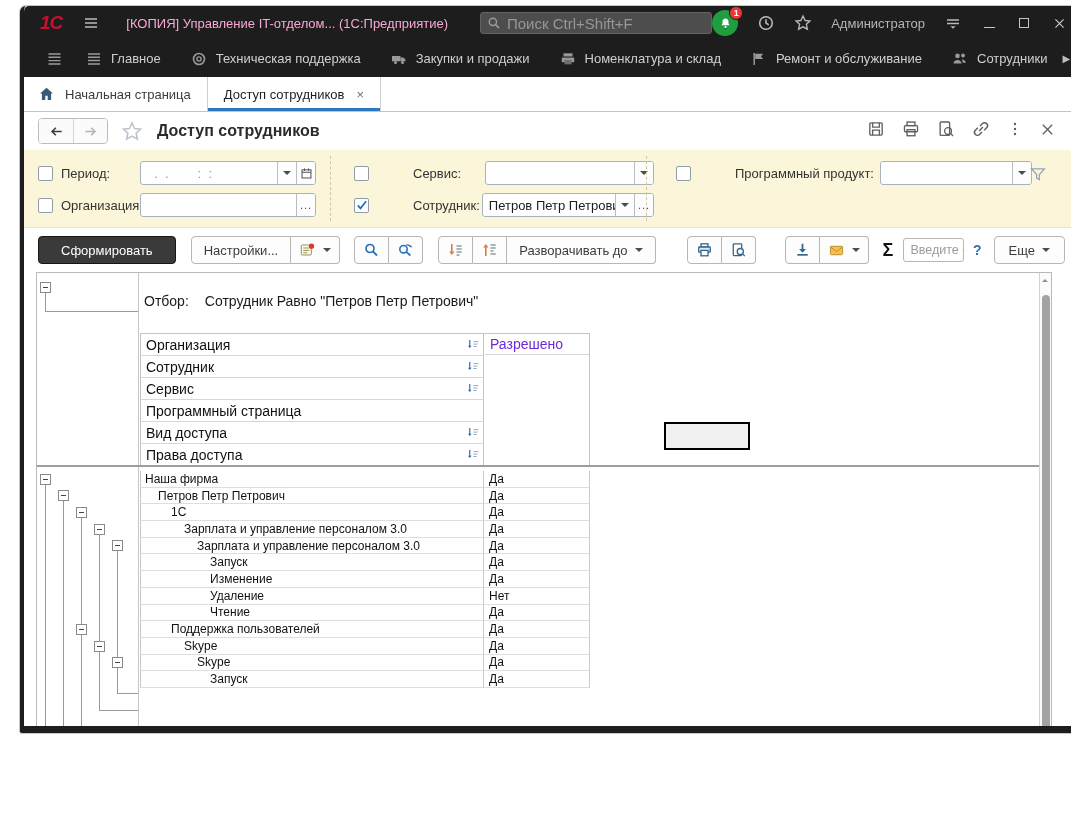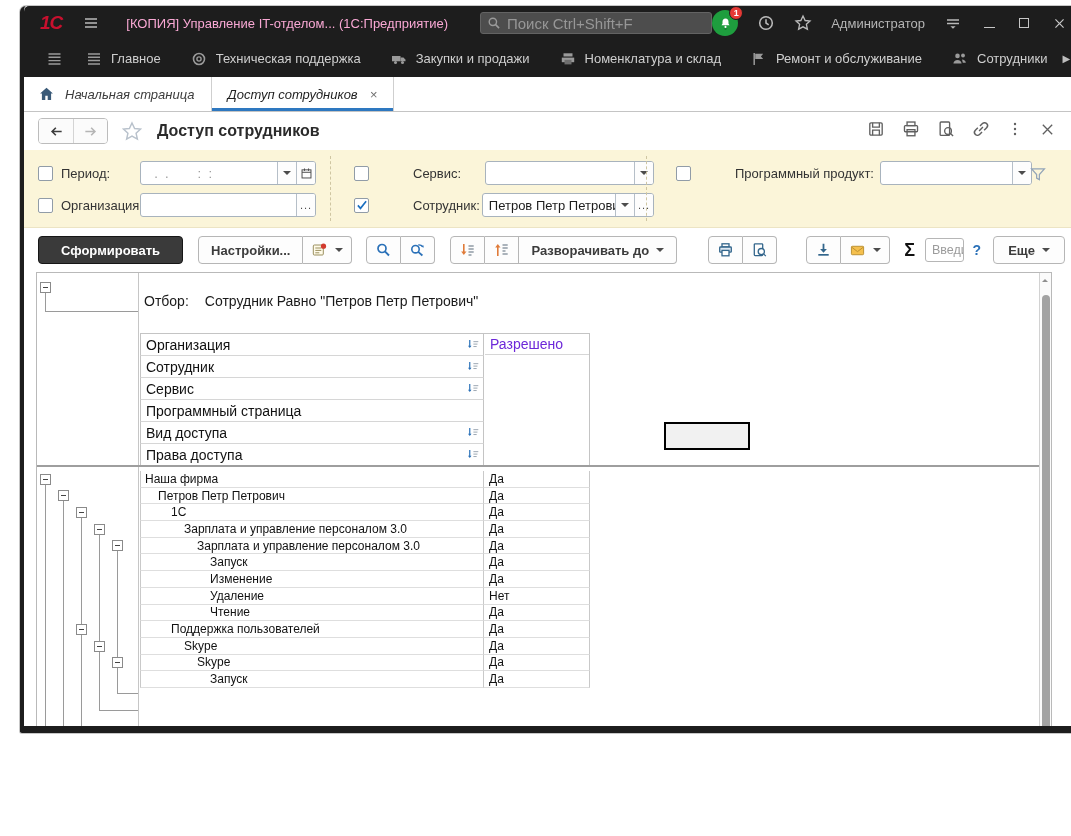--- a/index.html
+++ b/index.html
@@ -25,21 +25,21 @@
   .win-btn{color:#c6c6c6;font-size:14px;display:flex;align-items:center;justify-content:center;width:16px;height:16px;}
   .win-min{width:11px;height:1px;background:#c6c6c6;margin-top:8px;}
   .win-max{width:10px;height:10px;border:1px solid #c6c6c6;}
   
   .menubar{height:37px;background:#1d1d1d;display:flex;align-items:center;padding:0 10px 0 14px;}
   .menu-item{display:flex;align-items:center;gap:9px;padding:0 15px;height:100%;color:#cfcfcf;font-size:13px;white-space:nowrap;cursor:default;}
   .menu-main{padding:0 8px;}
   .menu-overflow{margin-left:auto;color:#bdbdbd;font-size:10px;padding-right:4px;}
   
   .tabbar{height:35px;background:#fff;display:flex;align-items:stretch;border-bottom:1px solid #c4c4c4;padding-left:14px;}
-  .tab{display:flex;align-items:center;gap:10px;font-size:13px;color:#3c3c3c;padding:0 16px;position:relative;font-style:italic;}
+  .tab{display:flex;align-items:center;gap:10px;font-size:13px;color:#3c3c3c;padding:0 16px;position:relative;}
   .tab-home{padding-left:0;}
   .tab-active{border-left:1px solid #cfcfcf;border-right:1px solid #cfcfcf;color:#1f1f1f;}
   .tab-active::after{content:"";position:absolute;left:0;right:0;bottom:0;height:3px;background:#2e78c0;}
   .tab-close{color:#707070;font-size:13px;margin-left:2px;}
   
   .commandbar{height:38px;display:flex;align-items:center;padding:0 24px 0 14px;}
   .nav-group{display:flex;border:1px solid #bcbcbc;border-radius:4px;overflow:hidden;height:26px;}
   .nav-btn{width:34px;display:flex;align-items:center;justify-content:center;background:#fbfbfb;}
   .nav-btn + .nav-btn{border-left:1px solid #d4d4d4;}
   .cmd-star{margin-left:13px;display:flex;}
@@ -60,21 +60,21 @@
   .field-text{display:flex;align-items:center;padding:0 6px;font-size:13px;color:#1d1d1d;white-space:pre;overflow:hidden;}
   .field-text.placeholder{color:#9b9b9b;}
   .field-btn{width:19px;border-left:1px solid #b6bfc8;display:flex;align-items:center;justify-content:center;background:#fdfdfd;}
   .caret{width:0;height:0;border:4px solid transparent;border-top:4px solid #4c4c4c;margin-top:4px;}
   .dots{font-size:11px;color:#4c4c4c;letter-spacing:1px;line-height:8px;}
   .dash-sep{position:absolute;top:6px;bottom:6px;width:0;border-left:1px dashed #cfc6a2;}
   .funnel{position:absolute;right:32px;top:16px;}
   
   .actionbar{height:44px;display:flex;align-items:center;padding:0 14px;}
   .btn{height:28px;border:1px solid #b6b6b6;background:#fdfdfd;border-radius:4px;font-size:13px;color:#3c3c3c;
-    display:flex;align-items:center;justify-content:center;padding:0 12px;white-space:nowrap;gap:7px;font-weight:bold;}
+    display:flex;align-items:center;justify-content:center;padding:0 12px;white-space:nowrap;gap:7px;}
   .btn-dark{background:#3a3a3a;border-color:#161616;color:#fff;padding:0 22px;}
   .btn-group{display:flex;}
   .btn-group .btn{border-radius:0;border-left-width:0;}
   .btn-group .btn:first-child{border-radius:4px 0 0 4px;border-left-width:1px;}
   .btn-group .btn:last-child{border-radius:0 4px 4px 0;}
   .btn-icon{padding:0 8px;}
   .sigma{font-size:18px;color:#111;font-weight:bold;padding:0 2px;}
   .quick-search{width:106px;height:24px;border:1px solid #b6b6b6;border-radius:3px;display:flex;align-items:center;padding:0 6px;font-size:12.5px;color:#9b9b9b;white-space:nowrap;overflow:hidden;}
   .help{color:#2b71b8;font-weight:bold;font-size:14px;}
   

